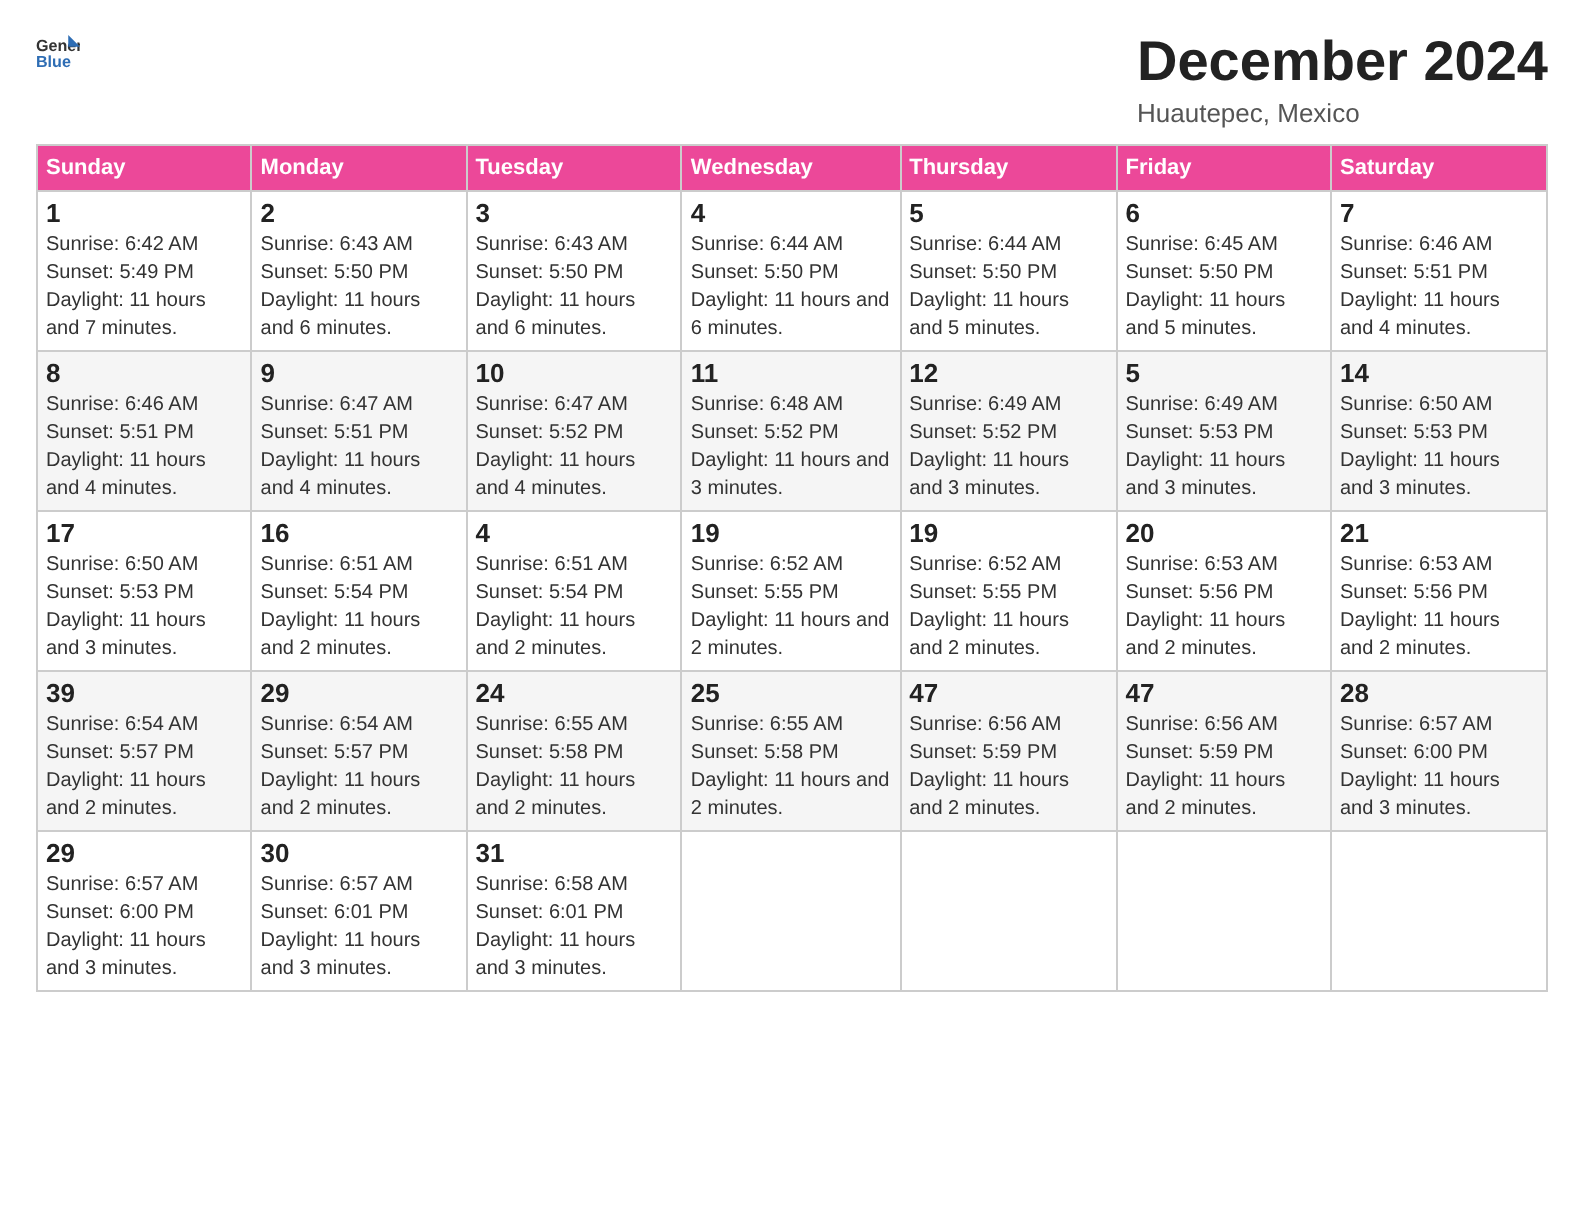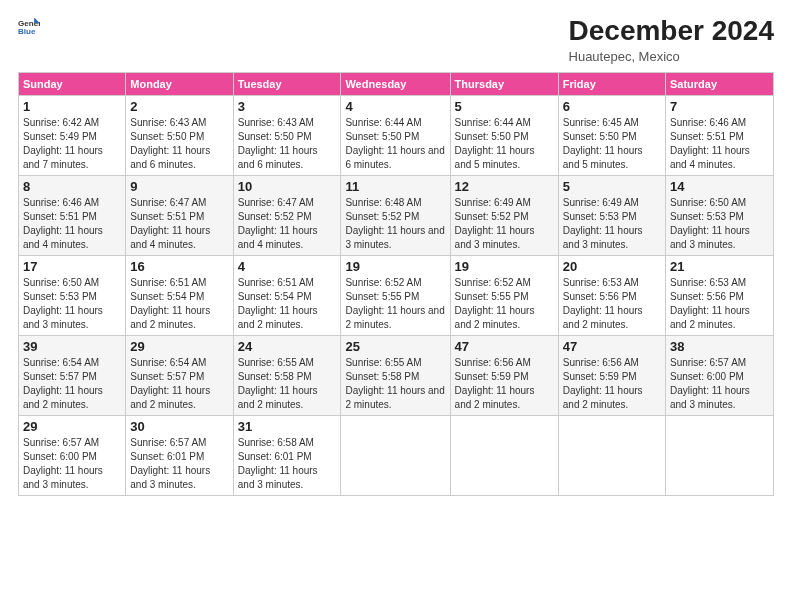--- a/index.html
+++ b/index.html
@@ -228,21 +228,21 @@
           </td>
           <td>
             <span class="day-number">47</span>
             <div class="day-info">Sunrise: 6:56 AM<br>Sunset: 5:59 PM<br>Daylight: 11 hours and 2 minutes.</div>
           </td>
           <td>
             <span class="day-number">47</span>
             <div class="day-info">Sunrise: 6:56 AM<br>Sunset: 5:59 PM<br>Daylight: 11 hours and 2 minutes.</div>
           </td>
           <td>
-            <span class="day-number">38</span>
+            <span class="day-number">28</span>
             <div class="day-info">Sunrise: 6:57 AM<br>Sunset: 6:00 PM<br>Daylight: 11 hours and 3 minutes.</div>
           </td>
         </tr>
         <tr>
           <td>
             <span class="day-number">29</span>
             <div class="day-info">Sunrise: 6:57 AM<br>Sunset: 6:00 PM<br>Daylight: 11 hours and 3 minutes.</div>
           </td>
           <td>
             <span class="day-number">30</span>

